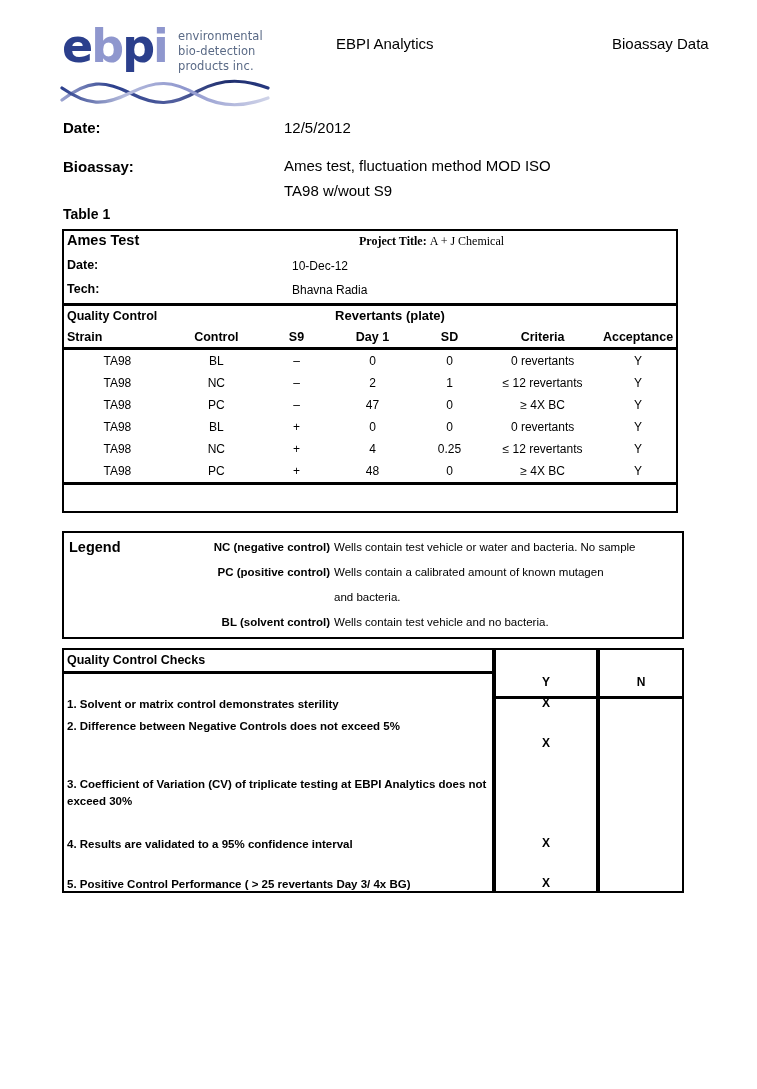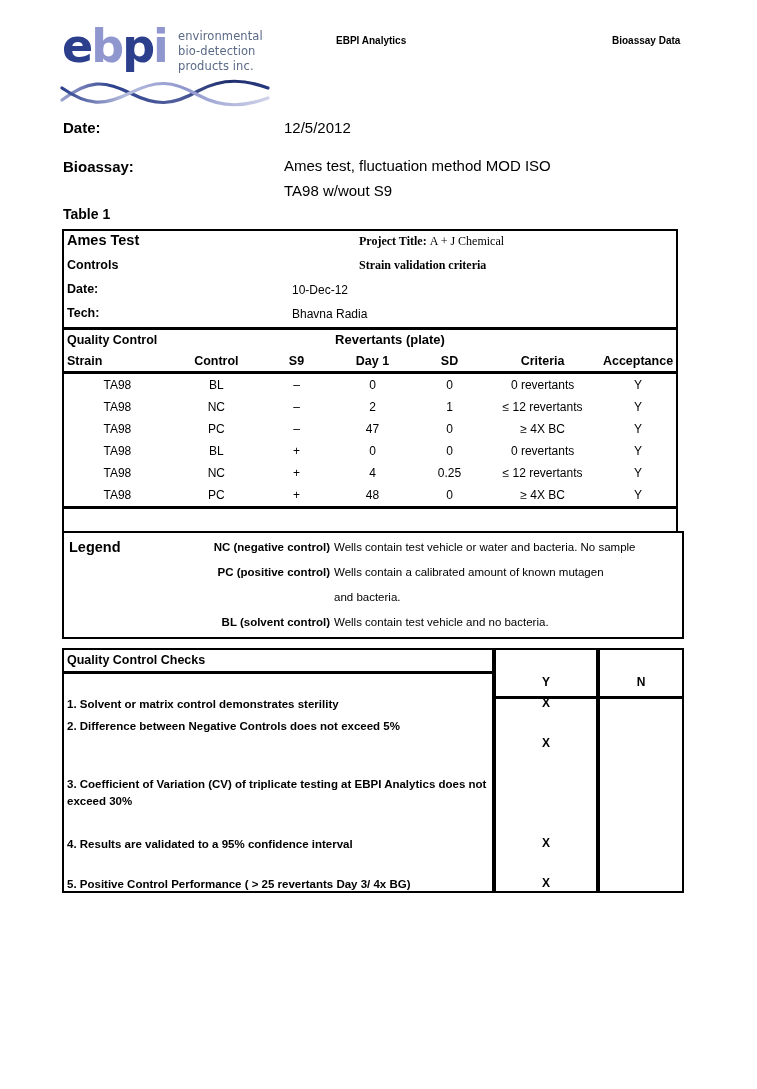--- a/index.html
+++ b/index.html
@@ -50,22 +50,22 @@
     position: absolute;
     left: 0px;
     top: 58px;
     width: 212px;
     height: 32px;
   }
 
   
   .hdr-text {
     position: absolute;
-    font-size: 10px;
-    font-weight: bold;
+    font-size: 15px;
+    font-weight: normal;
     letter-spacing: 0px;
   }
   #hdr-left  { left: 336px; top: 35px; }
   #hdr-right { left: 612px; top: 35px; }
 
   
   .meta-label {
     position: absolute;
     font-size: 15px;
     font-weight: bold;
@@ -368,24 +368,20 @@
 <div id="table-caption">Table 1</div>
 
 <div id="ames-table">
 
   <div class="ames-section">
     <div class="info-row">
       <div class="info-left-strong">Ames Test</div>
       <div class="info-right"><span>Project Title:</span> <span class="normal">A + J Chemical</span></div>
     </div>
     <div class="info-row">
-      <div class="info-left">Controls</div>
-      <div class="info-right">Strain validation criteria</div>
-    </div>
-    <div class="info-row">
       <div class="info-left">Date:</div>
       <div class="info-mid">10-Dec-12</div>
     </div>
     <div class="info-row">
       <div class="info-left">Tech:</div>
       <div class="info-mid">Bhavna Radia</div>
     </div>
   </div>
 
   <div id="qc-band" class="rule-heavy">

